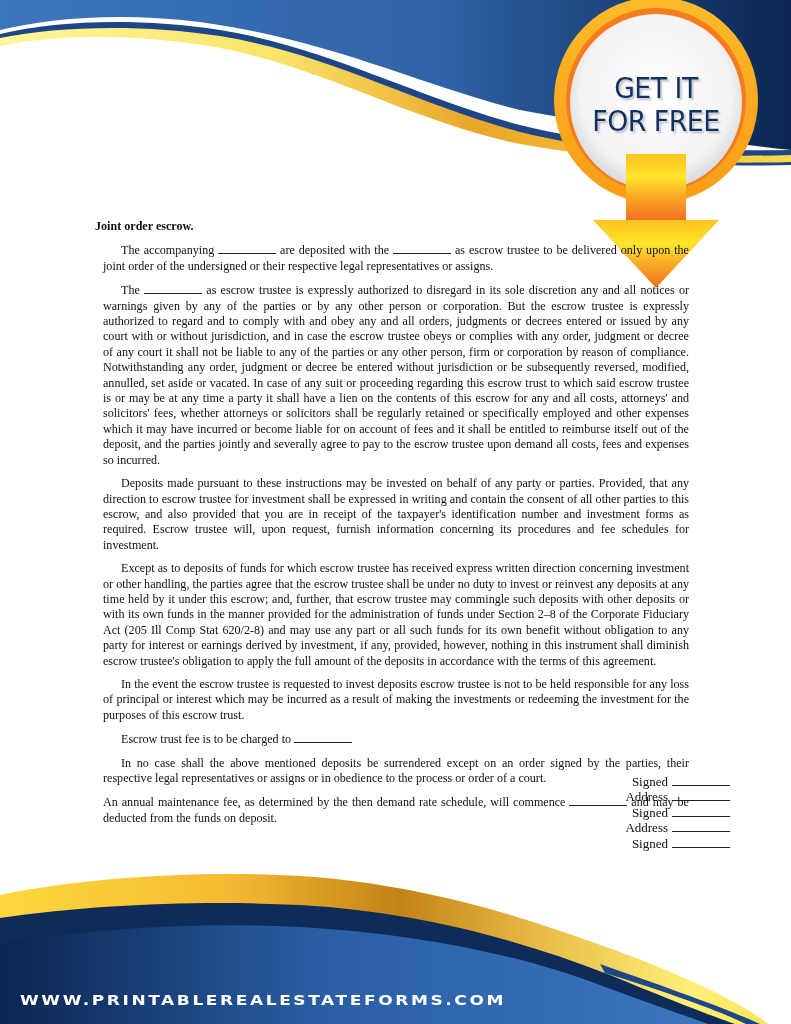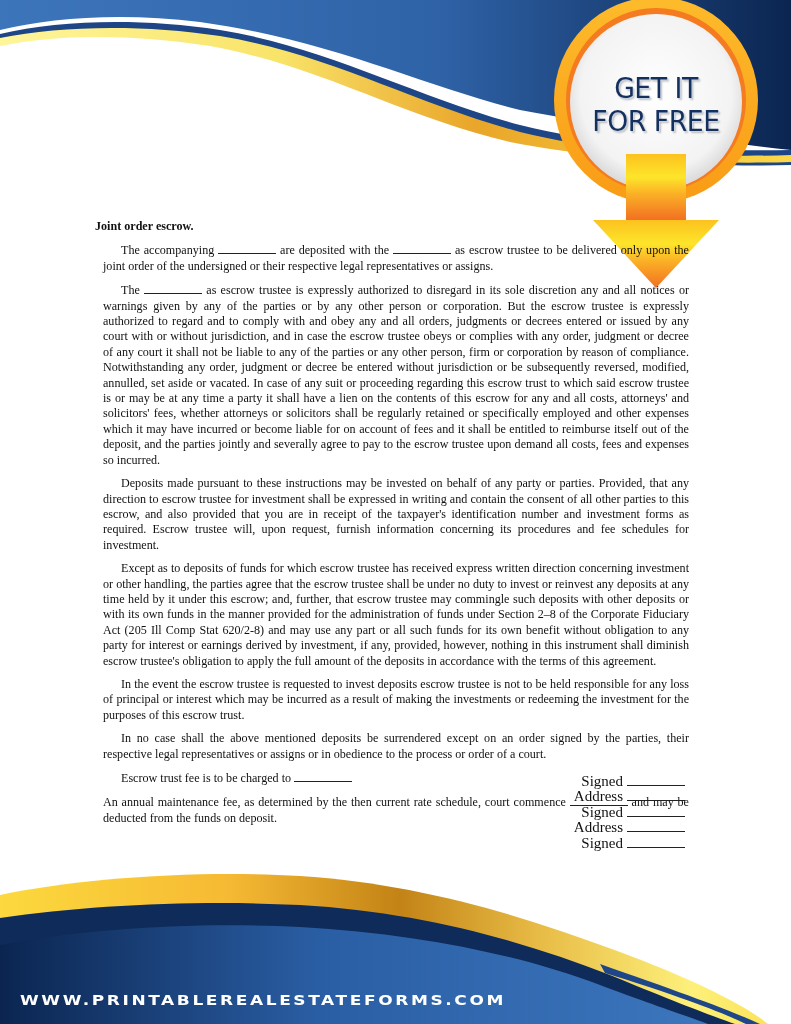--- a/index.html
+++ b/index.html
@@ -5,21 +5,21 @@
   html, body { margin: 0; padding: 0; background: #ffffff; }
   body { width: 791px; height: 1024px; position: relative; overflow: hidden; font-family: "Liberation Serif", serif; color: #111; }
   .deco { position: absolute; left: 0; top: 0; width: 791px; height: 1024px; pointer-events: none; }
   .doc { position: absolute; left: 95px; top: 219px; width: 602px; font-size: 12.1px; line-height: 15.4px; text-align: justify; }
   .doc .title { font-weight: bold; margin: 0; }
   .doc p { margin: 8px; }
   .doc p.ind { text-indent: 18px; }
   .doc p.noind { text-indent: 0; }
   .blank { display: inline-block; border-bottom: 1px solid #222; height: 11px; vertical-align: baseline; }
   .blank.w { width: 58px; }
-  .sig { position: absolute; left: 548px; top: 774px; width: 137px; font-size: 15px; line-height: 15.4px; height: 80px; overflow: hidden; }
+  .sig { position: absolute; left: 593px; top: 774px; width: 137px; font-size: 13px; line-height: 15.4px; height: 80px; overflow: hidden; }
   .sig-row { display: flex; justify-content: flex-end; align-items: baseline; }
   .sig-row .lbl { margin-right: 4px; }
   .sig-row .ln { display: inline-block; width: 58px; border-bottom: 1px solid #222; height: 11px; }
   .footer-url { position: absolute; left: 20px; top: 990px; font-family: "DejaVu Sans", sans-serif; font-weight: bold; font-size: 17px; letter-spacing: 2.6px; color: #ffffff; transform: scaleY(0.85); transform-origin: left center; }
   .badge-text { position: absolute; left: 574px; top: 72px; width: 164px; text-align: center; font-family: "DejaVu Sans", sans-serif; font-weight: normal; color: #14305e; font-size: 29px; line-height: 33px; letter-spacing: -0.5px; text-shadow: 1px 1px 0 #c9d2e0, 2px 2px 2px rgba(0,0,0,0.25); }
   .badge-text span { display: block; transform: scaleX(0.92); }
 </style>
 </head>
 <body>
 
@@ -93,23 +93,23 @@
 </div>
 
 <div class="doc">
   <p class="title">Joint order escrow.</p>
   <div id="paras">
       <p class="ind"><span>The accompanying </span><span class="blank w"></span><span> are deposited with the </span><span class="blank w"></span><span> as escrow trustee to be delivered only upon the joint order of the undersigned or their respective legal representatives or assigns.</span></p>
       <p class="ind"><span>The </span><span class="blank w"></span><span> as escrow trustee is expressly authorized to disregard in its sole discretion any and all notices or warnings given by any of the parties or by any other person or corporation. But the escrow trustee is expressly authorized to regard and to comply with and obey any and all orders, judgments or decrees entered or issued by any court with or without jurisdiction, and in case the escrow trustee obeys or complies with any order, judgment or decree of any court it shall not be liable to any of the parties or any other person, firm or corporation by reason of compliance. Notwithstanding any order, judgment or decree be entered without jurisdiction or be subsequently reversed, modified, annulled, set aside or vacated. In case of any suit or proceeding regarding this escrow trust to which said escrow trustee is or may be at any time a party it shall have a lien on the contents of this escrow for any and all costs, attorneys' and solicitors' fees, whether attorneys or solicitors shall be regularly retained or specifically employed and other expenses which it may have incurred or become liable for on account of fees and it shall be entitled to reimburse itself out of the deposit, and the parties jointly and severally agree to pay to the escrow trustee upon demand all costs, fees and expenses so incurred.</span></p>
       <p class="ind"><span>Deposits made pursuant to these instructions may be invested on behalf of any party or parties. Provided, that any direction to escrow trustee for investment shall be expressed in writing and contain the consent of all other parties to this escrow, and also provided that you are in receipt of the taxpayer's identification number and investment forms as required. Escrow trustee will, upon request, furnish information concerning its procedures and fee schedules for investment.</span></p>
       <p class="ind"><span>Except as to deposits of funds for which escrow trustee has received express written direction concerning investment or other handling, the parties agree that the escrow trustee shall be under no duty to invest or reinvest any deposits at any time held by it under this escrow; and, further, that escrow trustee may commingle such deposits with other deposits or with its own funds in the manner provided for the administration of funds under Section 2–8 of the Corporate Fiduciary Act (205 Ill Comp Stat 620/2-8) and may use any part or all such funds for its own benefit without obligation to any party for interest or earnings derived by investment, if any, provided, however, nothing in this instrument shall diminish escrow trustee's obligation to apply the full amount of the deposits in accordance with the terms of this agreement.</span></p>
       <p class="ind"><span>In the event the escrow trustee is requested to invest deposits escrow trustee is not to be held responsible for any loss of principal or interest which may be incurred as a result of making the investments or redeeming the investment for the purposes of this escrow trust.</span></p>
+      <p class="ind"><span>Escrow trust fee is to be charged to </span><span class="blank w"></span></p>
       <p class="ind"><span>In no case shall the above mentioned deposits be surrendered except on an order signed by the parties, their respective legal representatives or assigns or in obedience to the process or order of a court.</span></p>
-      <p class="ind"><span>Escrow trust fee is to be charged to </span><span class="blank w"></span></p>
-      <p class="noind"><span>An annual maintenance fee, as determined by the then current rate schedule, court commence </span><span class="blank w"></span><span> and may be deducted from the funds on deposit.</span></p>
+      <p class="noind"><span>An annual maintenance fee, as determined by the then demand rate schedule, will commence </span><span class="blank w"></span><span> and may be deducted from the funds on deposit.</span></p>
     </div>
 </div>
 
 <div class="sig" id="sigblock">
     <div class="sig-row">
       <span class="lbl">Signed</span>
       <span class="ln"></span>
     </div>
     <div class="sig-row">
       <span class="lbl">Address</span>

